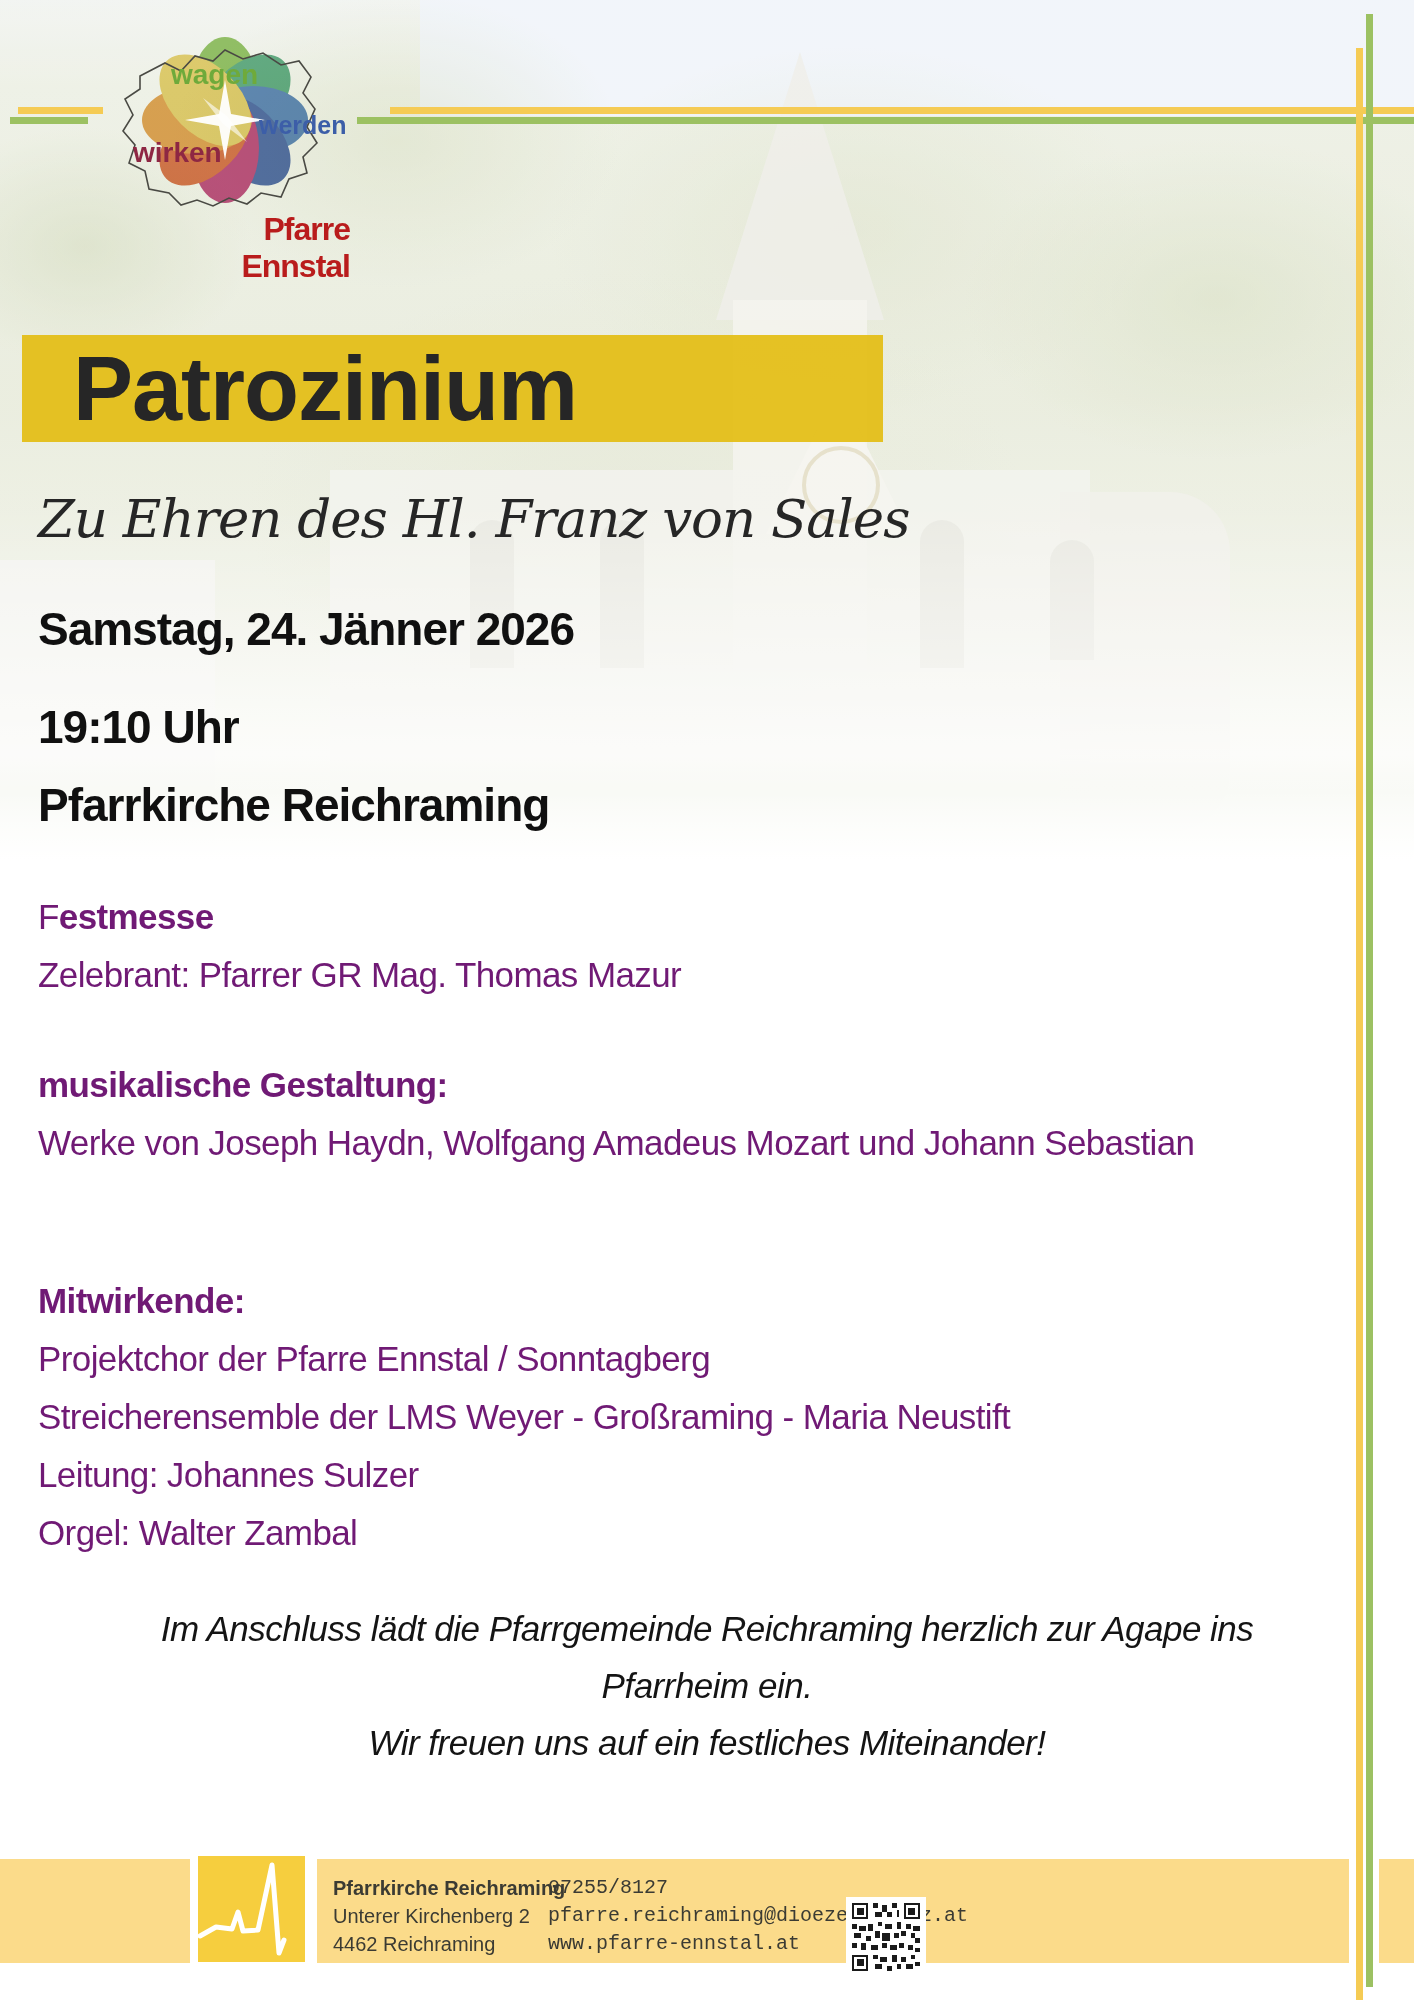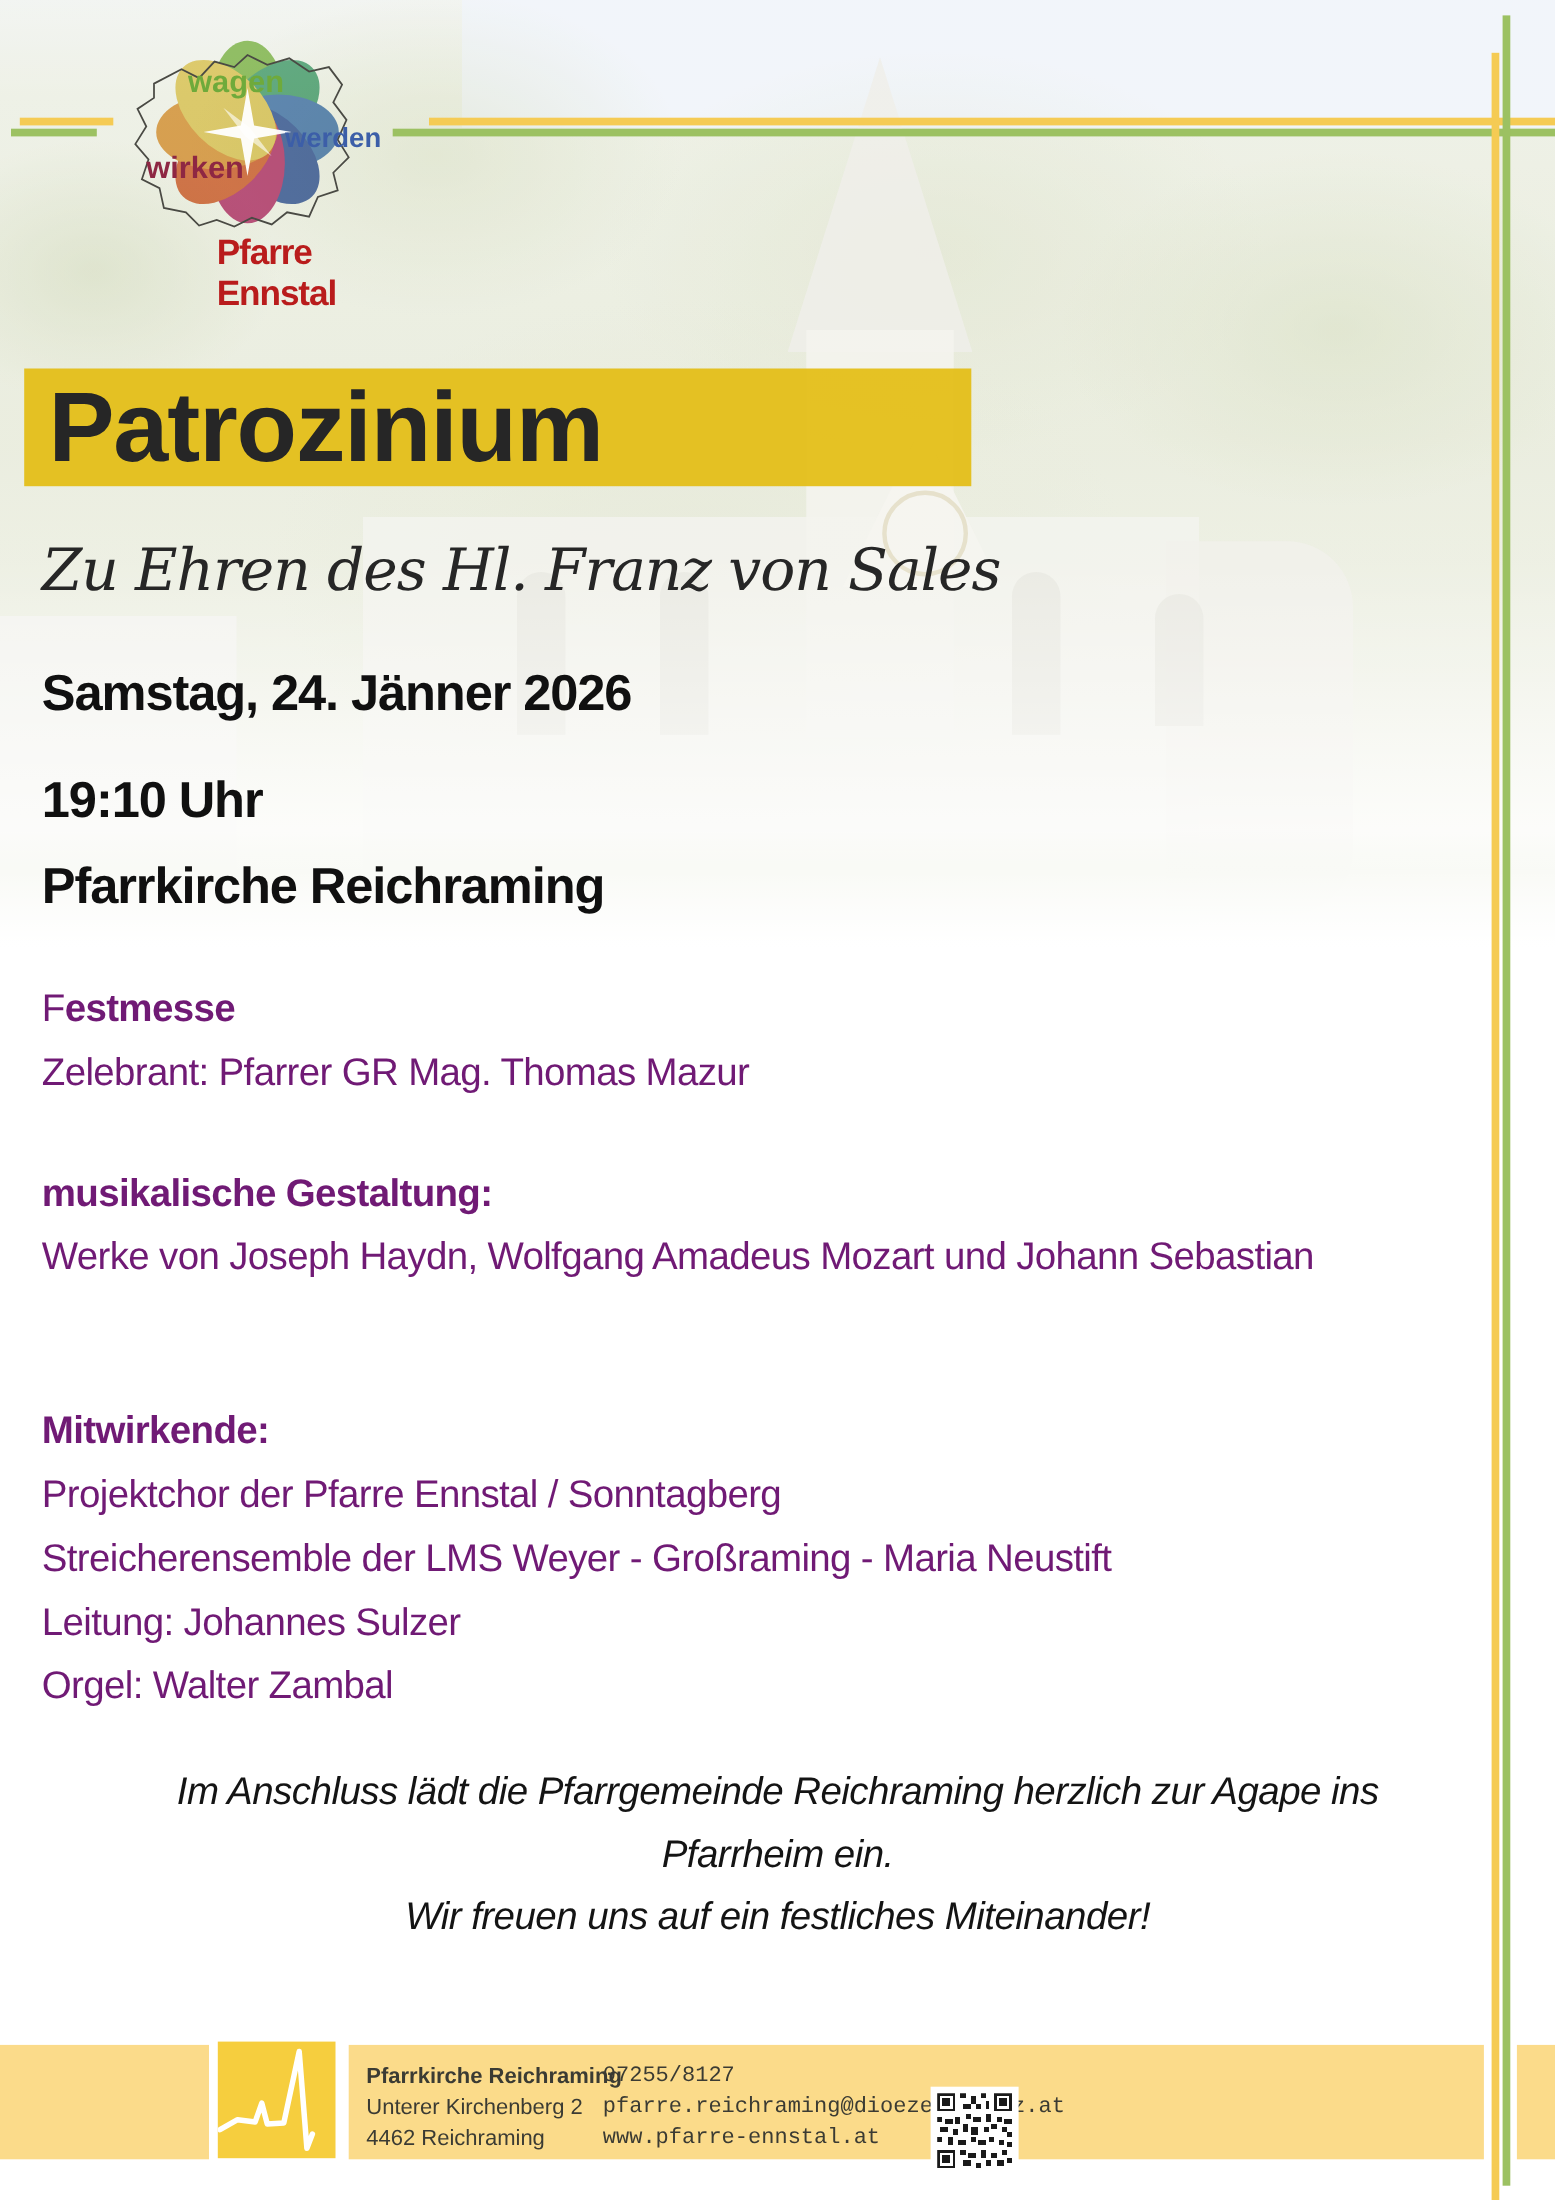--- a/index.html
+++ b/index.html
@@ -40,30 +40,30 @@
   .ly{background:#f5cb54;}
   .lg{background:#9cc162;}
   .h-y-left {left:18px;  top:107px; width:85px;  height:7px;}
   .h-g-left {left:10px;  top:117px; width:78px;  height:7px;}
   .h-y-right{left:390px; top:107px; width:1024px;height:7px;}
   .h-g-right{left:357px; top:117px; width:1057px;height:7px;}
   .v-yellow {left:1356px;top:48px;  width:7px;   height:1952px;}
   .v-green  {left:1366px;top:14px;  width:7px;   height:1973px;}
 
   
-  .logo{position:absolute;left:85px;top:8px;width:265px;height:240px;}
+  .logo{position:absolute;left:85px;top:8px;width:265px;height:240px;text-align:right;}
   .logo svg{display:block;}
   .logo-title{position:absolute;left:112px;top:203px;font-size:32px;font-weight:bold;
     color:#b91c1c;letter-spacing:-1px;}
 
   
   .banner{position:absolute;left:22px;top:335px;width:861px;height:107px;
     background:rgba(227,189,20,.93);display:flex;align-items:center;}
   .banner-title{font-size:90px;font-weight:bold;color:#262626;letter-spacing:-1px;
-    padding-left:22px;line-height:1;}
+    padding-left:51px;line-height:1;}
 
   
   .hero-line{position:absolute;left:0;width:1114px;text-align:left;padding-left:38px;}
   .dedication{top:488px;font-family:"DejaVu Serif",serif;font-style:italic;font-size:53px;
     color:#262626;letter-spacing:-1px;}
   .hero-bold{font-weight:bold;font-size:46px;color:#101010;letter-spacing:-1px;}
   .hero-date{top:602px;}
   .hero-time{top:700px;}
   .hero-loc {top:778px;}
 

